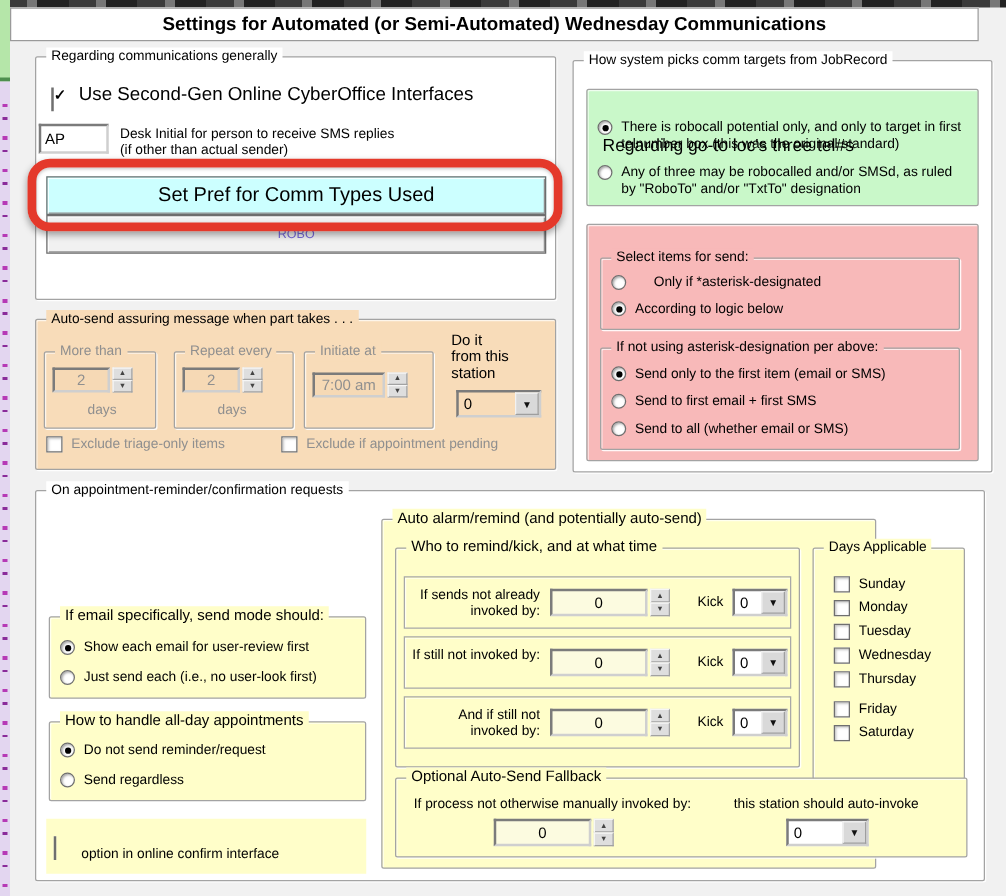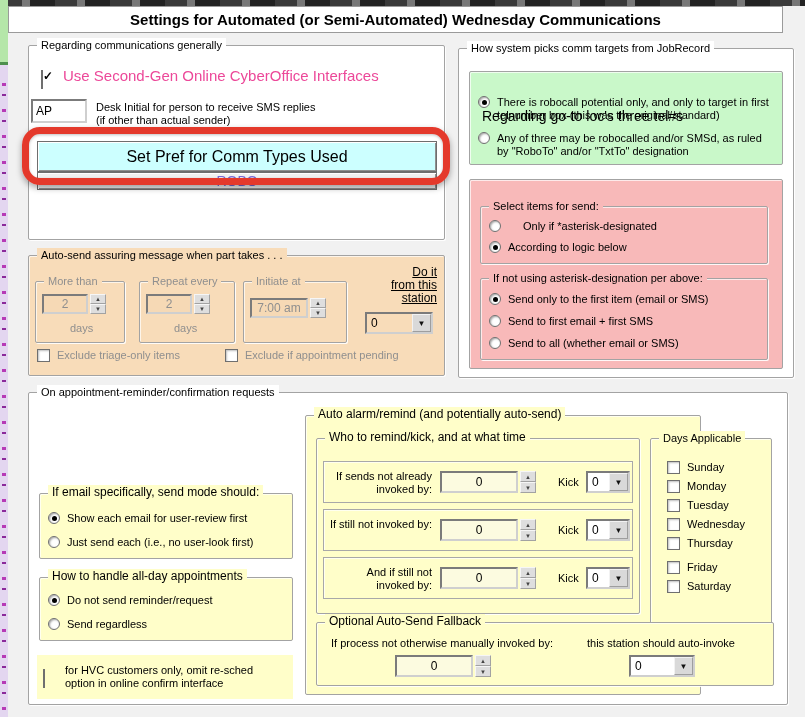--- a/index.html
+++ b/index.html
@@ -54,44 +54,44 @@
   .ddv{flex:1;font-size:12px;display:flex;align-items:center;padding-left:4px;color:#000;}
   .ddb{width:17px;background:#d9d9d9;border:1px outset #f2f2f2;display:flex;align-items:center;justify-content:center;}
   .ddb::after{content:"▼";font-size:8px;color:#111;}
   
   .annot{position:absolute;left:22px;top:127px;width:428px;height:58px;box-sizing:border-box;
     border:7px solid #e4392b;border-radius:18px;z-index:30;pointer-events:none;
     box-shadow:0 3px 6px rgba(0,0,0,.35), inset 0 1px 3px rgba(0,0,0,.25);}
   .wrow{position:absolute;box-sizing:border-box;border:1px solid #a8a8a8;
     box-shadow:inset 1px 1px 0 rgba(255,255,255,.7);}
   .rt{text-align:right;}
-  .ctr{text-align:right;text-decoration:underline;}
+  .ctr{text-align:left;}
 </style>
 </head>
 <body>
 
 <div class="stage">
 
   <div class="topstrip"></div>
   <div class="leftstrip">
     <div class="green"></div>
     <div class="marks"></div>
   </div>
 
   <div class="titlebar">Settings for Automated (or Semi-Automated) Wednesday Communications</div>
 
   <div class="grp" style="--bg:#ffffff;left:28px;top:45px;width:417px;height:195px;">
     <span class="cap">Regarding communications generally</span>
     <span class="cb ck abs" style="left:12px;top:25px;"></span>
-    <span class="txt" style="left:34px;top:21px;font-size:15px;line-height:18px;color:#ec4899;width:378px;">Use Second-Gen Online CyberOffice Interfaces</span>
+    <span class="txt" style="left:34px;top:21px;font-size:15px;line-height:18px;color:#000000;width:378px;">Use Second-Gen Online CyberOffice Interfaces</span>
     <input class="abs" style="left: 2px; top: 53px; width: 56px; height: 24px; box-sizing: border-box; border: 2px inset rgb(207, 207, 207); font-size: 12px; padding-left: 3px; font-family: &quot;Liberation Sans&quot;, sans-serif;" value="AP">
     <span class="txt" style="left:67px;top:55px;">Desk Initial for person to receive SMS replies</span>
     <span class="txt" style="left:67px;top:68px;">(if other than actual sender)</span>
     <div class="btn" style="left:8px;top:95px;width:400px;height:31px;background:#ccffff;z-index:5;">Set Pref for Comm Types Used</div>
-    <div class="btn" style="left:8px;top:126px;width:400px;height:18px;color:#7668d8;font-size:14px;">ROBO</div>
+    <div class="btn" style="left:8px;top:126px;width:400px;height:31px;color:#7668d8;font-size:10px;">ROBO</div>
   </div>
 
   <div class="annot"></div>
 
   <div class="grp" style="--bg:#f8dcb9;left:28px;top:255px;width:417px;height:121px;">
     <span class="cap">Auto-send assuring message when part takes . . .</span>
 
     <div class="grp" style="--bg:#f8dcb9;left:6px;top:25px;width:90px;height:62px;">
       <span class="cap dis">More than</span>
       <div class="spin" style="left:6px;top:12px;">
@@ -216,21 +216,20 @@
         <span>Do not send reminder/request</span>
       </div>
       <div class="opt" style="left:8px;top:40px;">
         <span class="rad"></span>
         <span>Send regardless</span>
       </div>
     </div>
 
     <div class="abs" style="left:8px;top:262px;width:256px;height:44px;background:#fffec9;">
       <span class="cb abs" style="left:6px;top:15px;"></span>
-      <span class="txt" style="left:28px;top:9px;">for HVC customers only, omit re-sched</span>
       <span class="txt" style="left:28px;top:22px;">option in online confirm interface</span>
     </div>
 
     <div class="grp" style="--bg:#fffec9;left:276px;top:22px;width:396px;height:280px;text-decoration:underline;">
       <span class="cap med">Auto alarm/remind (and potentially auto-send)</span>
 
       <div class="grp" style="--bg:#fffec9;left:10px;top:22px;width:324px;height:176px;">
         <span class="cap med">Who to remind/kick, and at what time</span>
 
         <div class="wrow" style="left:6px;top:22px;width:310px;height:42px;">

